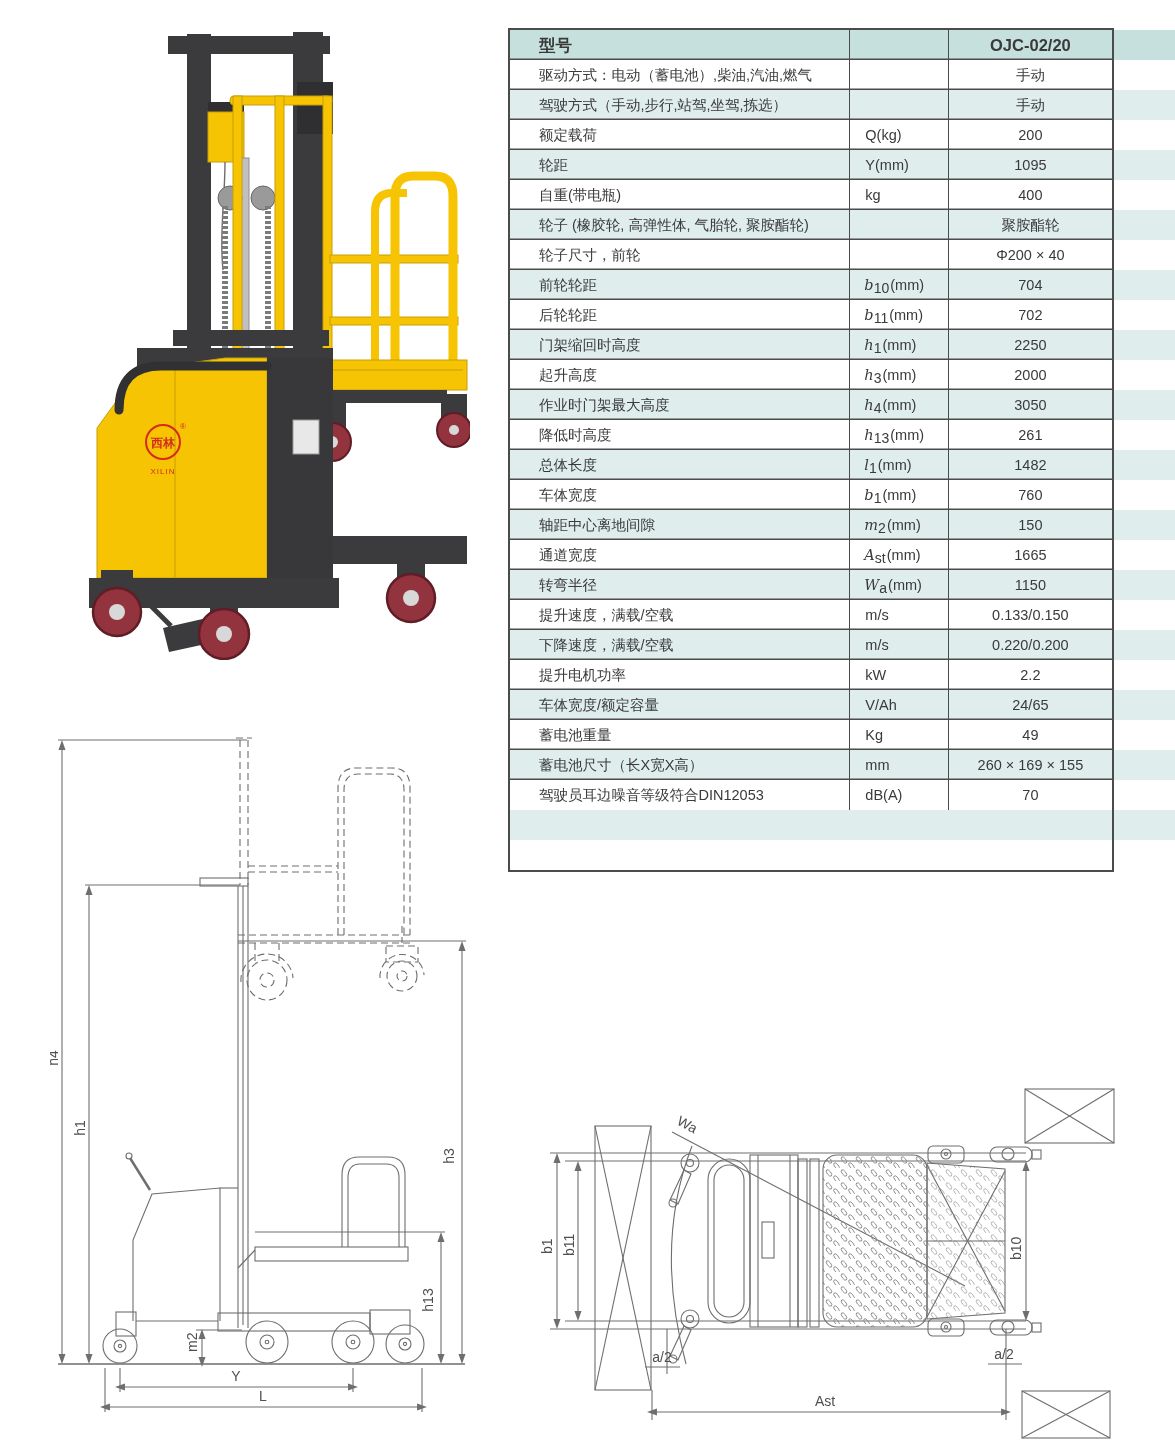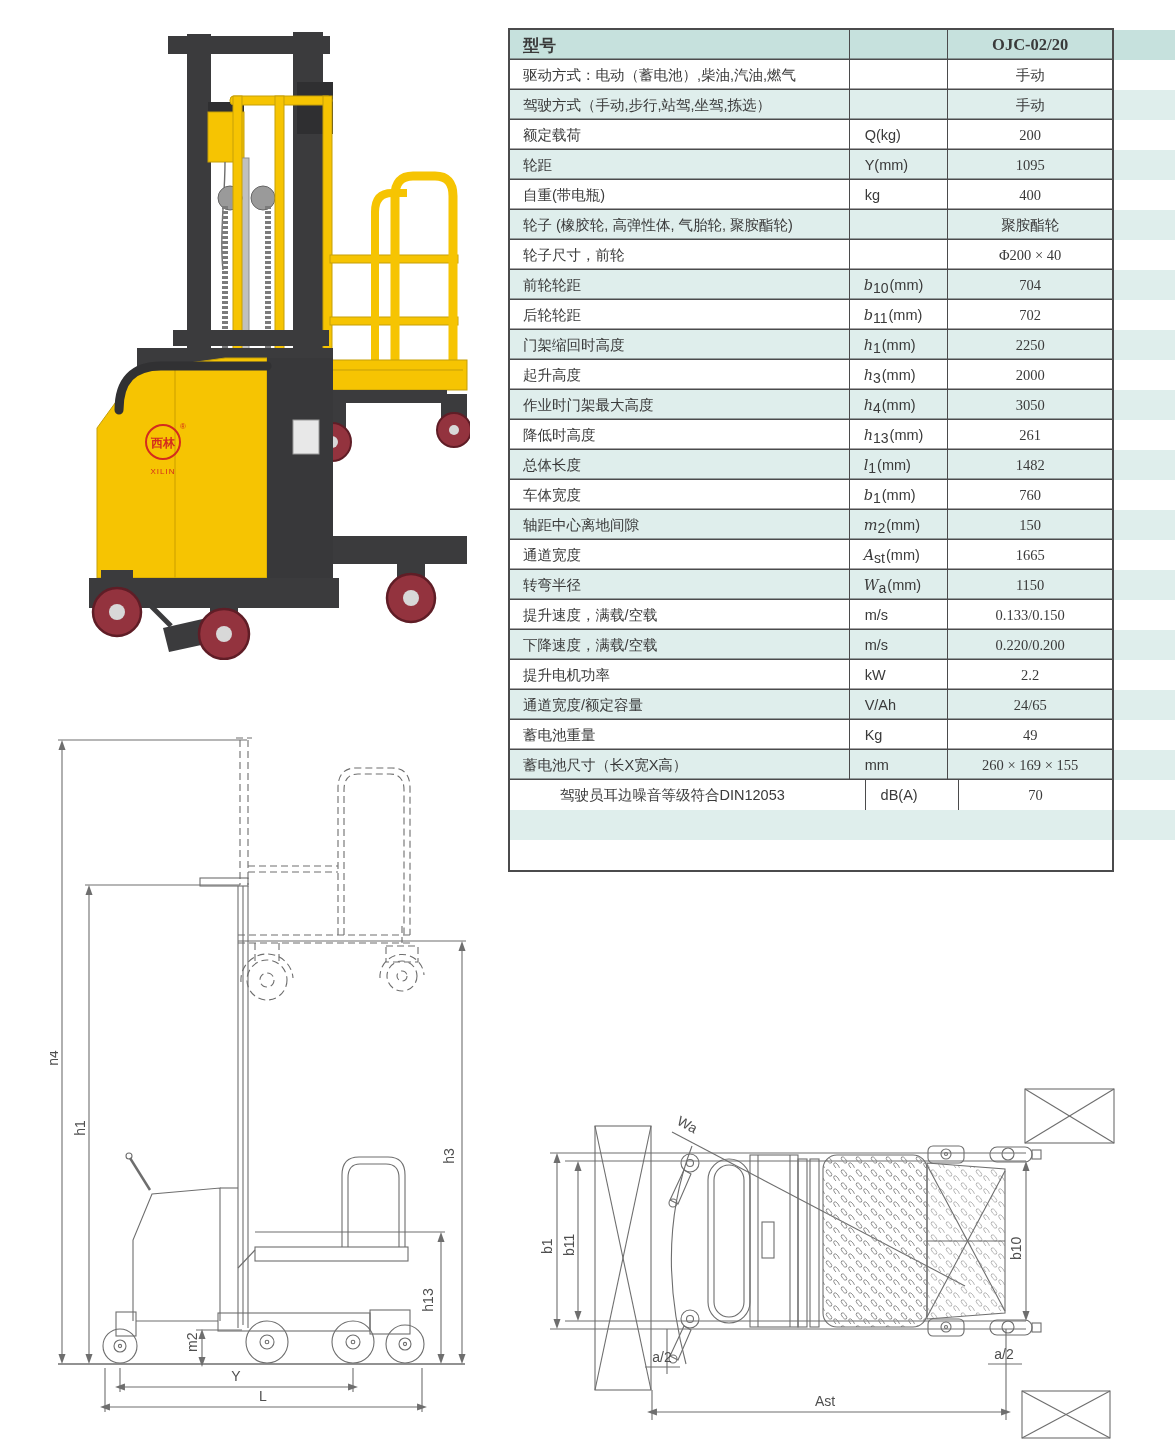--- a/index.html
+++ b/index.html
@@ -21,26 +21,26 @@
 
   
   .photo{position:absolute;left:75px;top:30px;width:395px;height:630px;}
 
   
   .stripes{position:absolute;left:510px;top:30px;width:665px;}
   .stripe{height:30px;}
   .spec-grid{position:absolute;left:508px;top:28px;width:606px;height:844px;
              border:2px solid var(--table-border);box-sizing:border-box;color:var(--table-text);}
   .srow{display:flex;height:30px;box-shadow:inset 0 -1.4px 0 var(--table-border);}
-  .srow:last-child{box-shadow:none;margin-left:37px;}
+  .srow:last-child{box-shadow:none;}
   .scell{box-sizing:border-box;border-right:1.3px solid var(--table-border);
          display:flex;align-items:center;font-size:14.5px;line-height:1;white-space:nowrap;overflow:hidden;}
-  .scell.c1{width:376px;padding-left:13px;}
+  .scell.c1{width:376px;padding-left:29px;}
   .scell.c2{width:108px;padding-left:14px;text-align:center;}
-  .scell.c3{width:182px;border-right:none;justify-content:center;font-family:Liberation Serif, serif;}
+  .scell.c3{width:182px;border-right:none;justify-content:center;}
   .srow.header .scell{font-size:16.5px;font-weight:bold;}
   .scell.c2 i{font-style:italic;font-family:"DejaVu Serif","Liberation Serif",serif;}
   .scell.c2 sub{font-size:14px;transform:translateY(3px);}
   .scell.c2 span{margin-left:1px;}
 
   
   .side-view{position:absolute;left:50px;top:728px;width:420px;height:700px;}
   .top-view{position:absolute;left:540px;top:1064px;width:635px;height:380px;}
   svg text.dimlabel{font-family:"Liberation Sans","DejaVu Sans",sans-serif;font-size:14px;fill:#4f4f4f;}
   svg .ln{stroke:var(--drawing-line);stroke-width:1.1;fill:none;}
@@ -313,21 +313,21 @@
         <div class="scell c3">0.220/0.200</div>
       </div>
       <div class="srow">
         <div class="scell c1">提升电机功率</div>
         <div class="scell c2">
           <span>kW</span>
         </div>
         <div class="scell c3">2.2</div>
       </div>
       <div class="srow">
-        <div class="scell c1">通道宽度/额定容量</div>
+        <div class="scell c1">车体宽度/额定容量</div>
         <div class="scell c2">
           <span>V/Ah</span>
         </div>
         <div class="scell c3">24/65</div>
       </div>
       <div class="srow">
         <div class="scell c1">蓄电池重量</div>
         <div class="scell c2">
           <span>Kg</span>
         </div>

